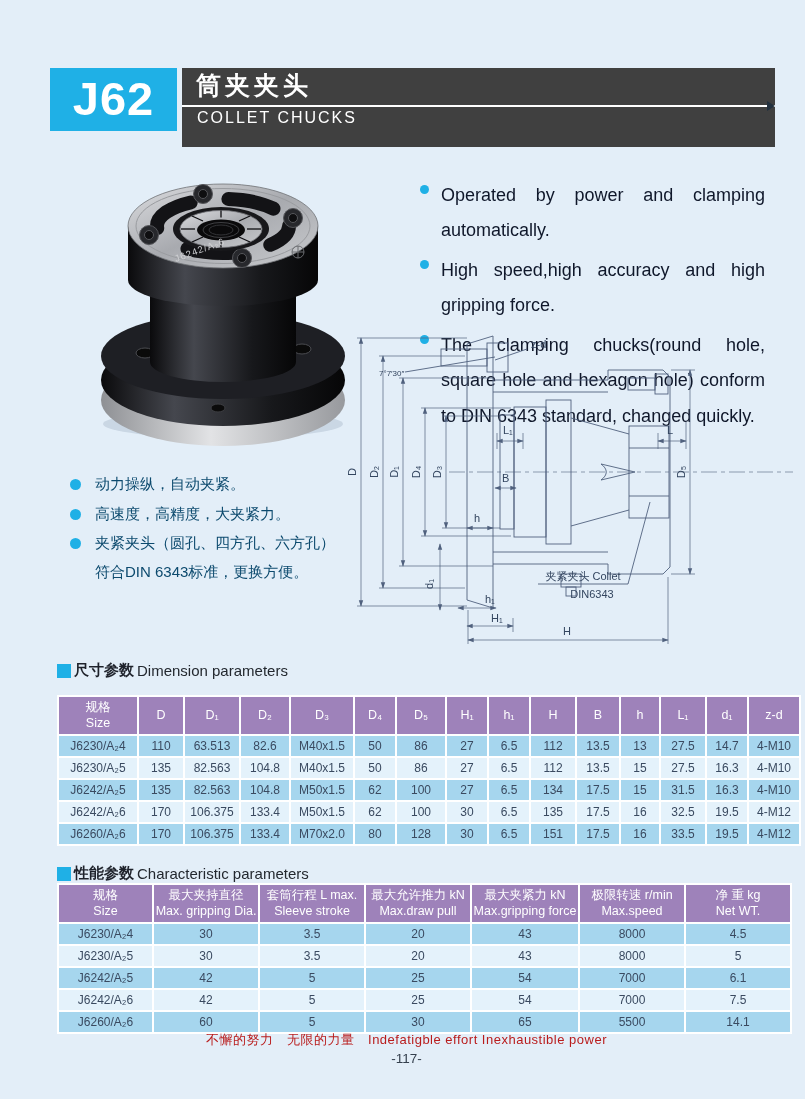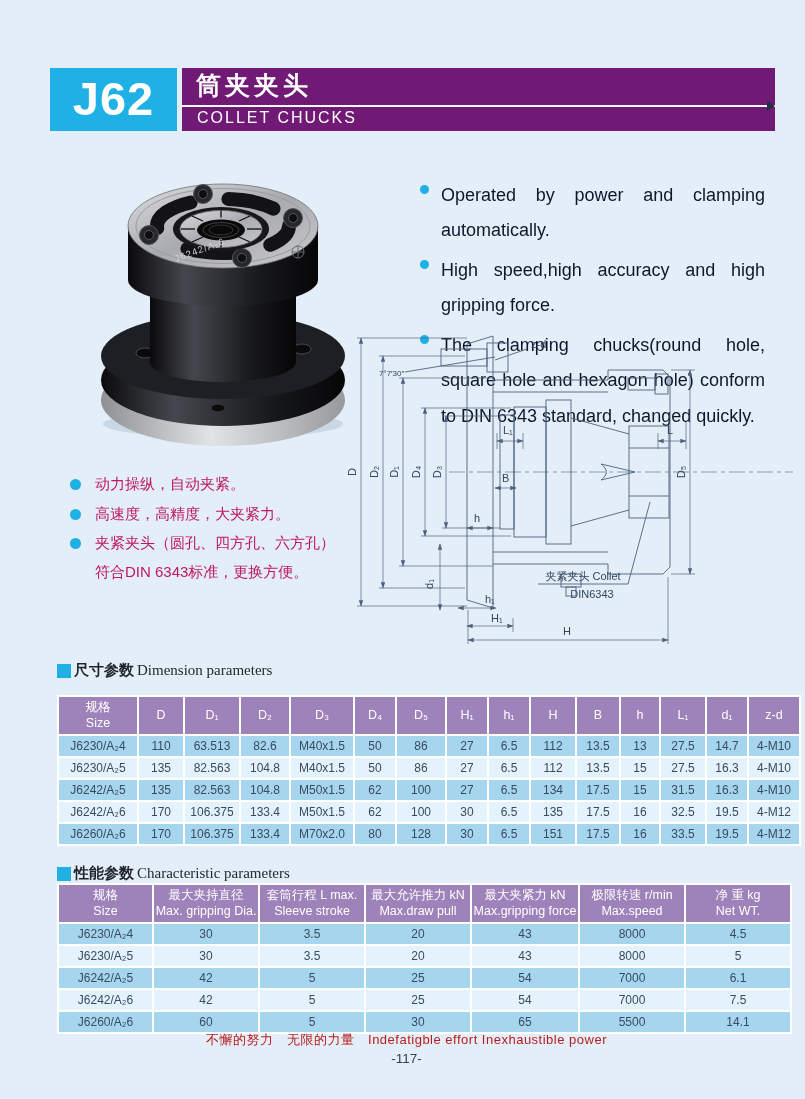--- a/index.html
+++ b/index.html
@@ -2,43 +2,43 @@
 <html><head>
 <meta charset="utf-8">
 <style>
   html,body{margin:0;padding:0;background:#ffffff;}
   .page{position:relative;width:805px;height:1099px;background:#e3eef8;overflow:hidden;
         font-family:"Liberation Sans",sans-serif;color:#2b3a50;padding-left:8px;}
 
   
   .code-box{position:absolute;left:50px;top:68px;width:127px;height:63px;background:#1fb0e6;
             color:#fff;font-size:47px;font-weight:bold;text-align:center;line-height:61px;letter-spacing:1px;}
-  .title-bar{position:absolute;left:182px;top:68px;width:593px;height:63px;background:#701a75;color:#fff;}
+  .title-bar{position:absolute;left:182px;top:68px;width:593px;height:79px;background:#404040;color:#fff;}
   .title-cn{position:absolute;left:14px;top:1px;font-size:25px;font-weight:bold;letter-spacing:4px;}
   .title-rule{position:absolute;left:0;top:37px;width:100%;height:2px;background:#ffffff;}
   .rule-tick{position:absolute;right:0;top:33px;width:0;height:0;
              border-left:8px solid #23313f;border-top:5px solid transparent;border-bottom:5px solid transparent;}
   .title-en{position:absolute;left:15px;top:41px;font-size:16px;letter-spacing:2px;}
 
   
   .feat{list-style:none;margin:0;padding:0;position:absolute;}
   .feat li{position:relative;padding-left:21px;}
   .feat .dot{position:absolute;left:0;border-radius:50%;background:#1fb0e6;}
   .feat-en{left:420px;top:178px;width:345px;}
   .feat-en li{font-size:18px;color:#0f172a;line-height:1.95;margin-bottom:5px;text-align:justify;}
   .feat-en .dot{top:7px;width:9px;height:9px;}
   .feat-cn{left:70px;top:470px;width:312px;}
-  .feat-cn li{font-size:15px;color:#be185d;line-height:1.9;margin-bottom:1px;white-space:pre-line;padding-left:25px;}
+  .feat-cn li{font-size:15px;color:#0c4a6e;line-height:1.9;margin-bottom:1px;white-space:pre-line;padding-left:25px;}
   .feat-cn .dot{top:9px;width:11px;height:11px;}
 
   
   .sec{position:absolute;left:57px;display:flex;align-items:center;gap:3px;}
   .sec .sq{width:14px;height:14px;background:#1fb0e6;}
   .sec .t-cn{font-size:15px;font-weight:bold;color:#1e222b;}
-  .sec .t-en{font-size:15px;color:#23282f;font-family:Liberation Serif, serif;}
+  .sec .t-en{font-size:15px;color:#23282f;}
   .sec1{top:661px;} .sec2{top:864px;justify-content:center;}
 
   
   table.tbl{position:absolute;left:57px;width:733px;border-collapse:collapse;table-layout:fixed;}
   .tbl th{background:#9e82ba;color:#fff;font-weight:normal;font-size:12.5px;line-height:1.25;
           white-space:pre-line;vertical-align:middle;padding:3px 1px;border:2px solid #ffffff;}
   .tbl td{font-size:12px;color:#3a4a60;text-align:center;vertical-align:middle;
           padding:2px 1px;height:16px;border:2px solid #ffffff;}
   .tbl tbody tr:nth-child(odd) td{background:#a6d6ee;}
   .tbl tbody tr:nth-child(even) td{background:#e4f2fb;}

